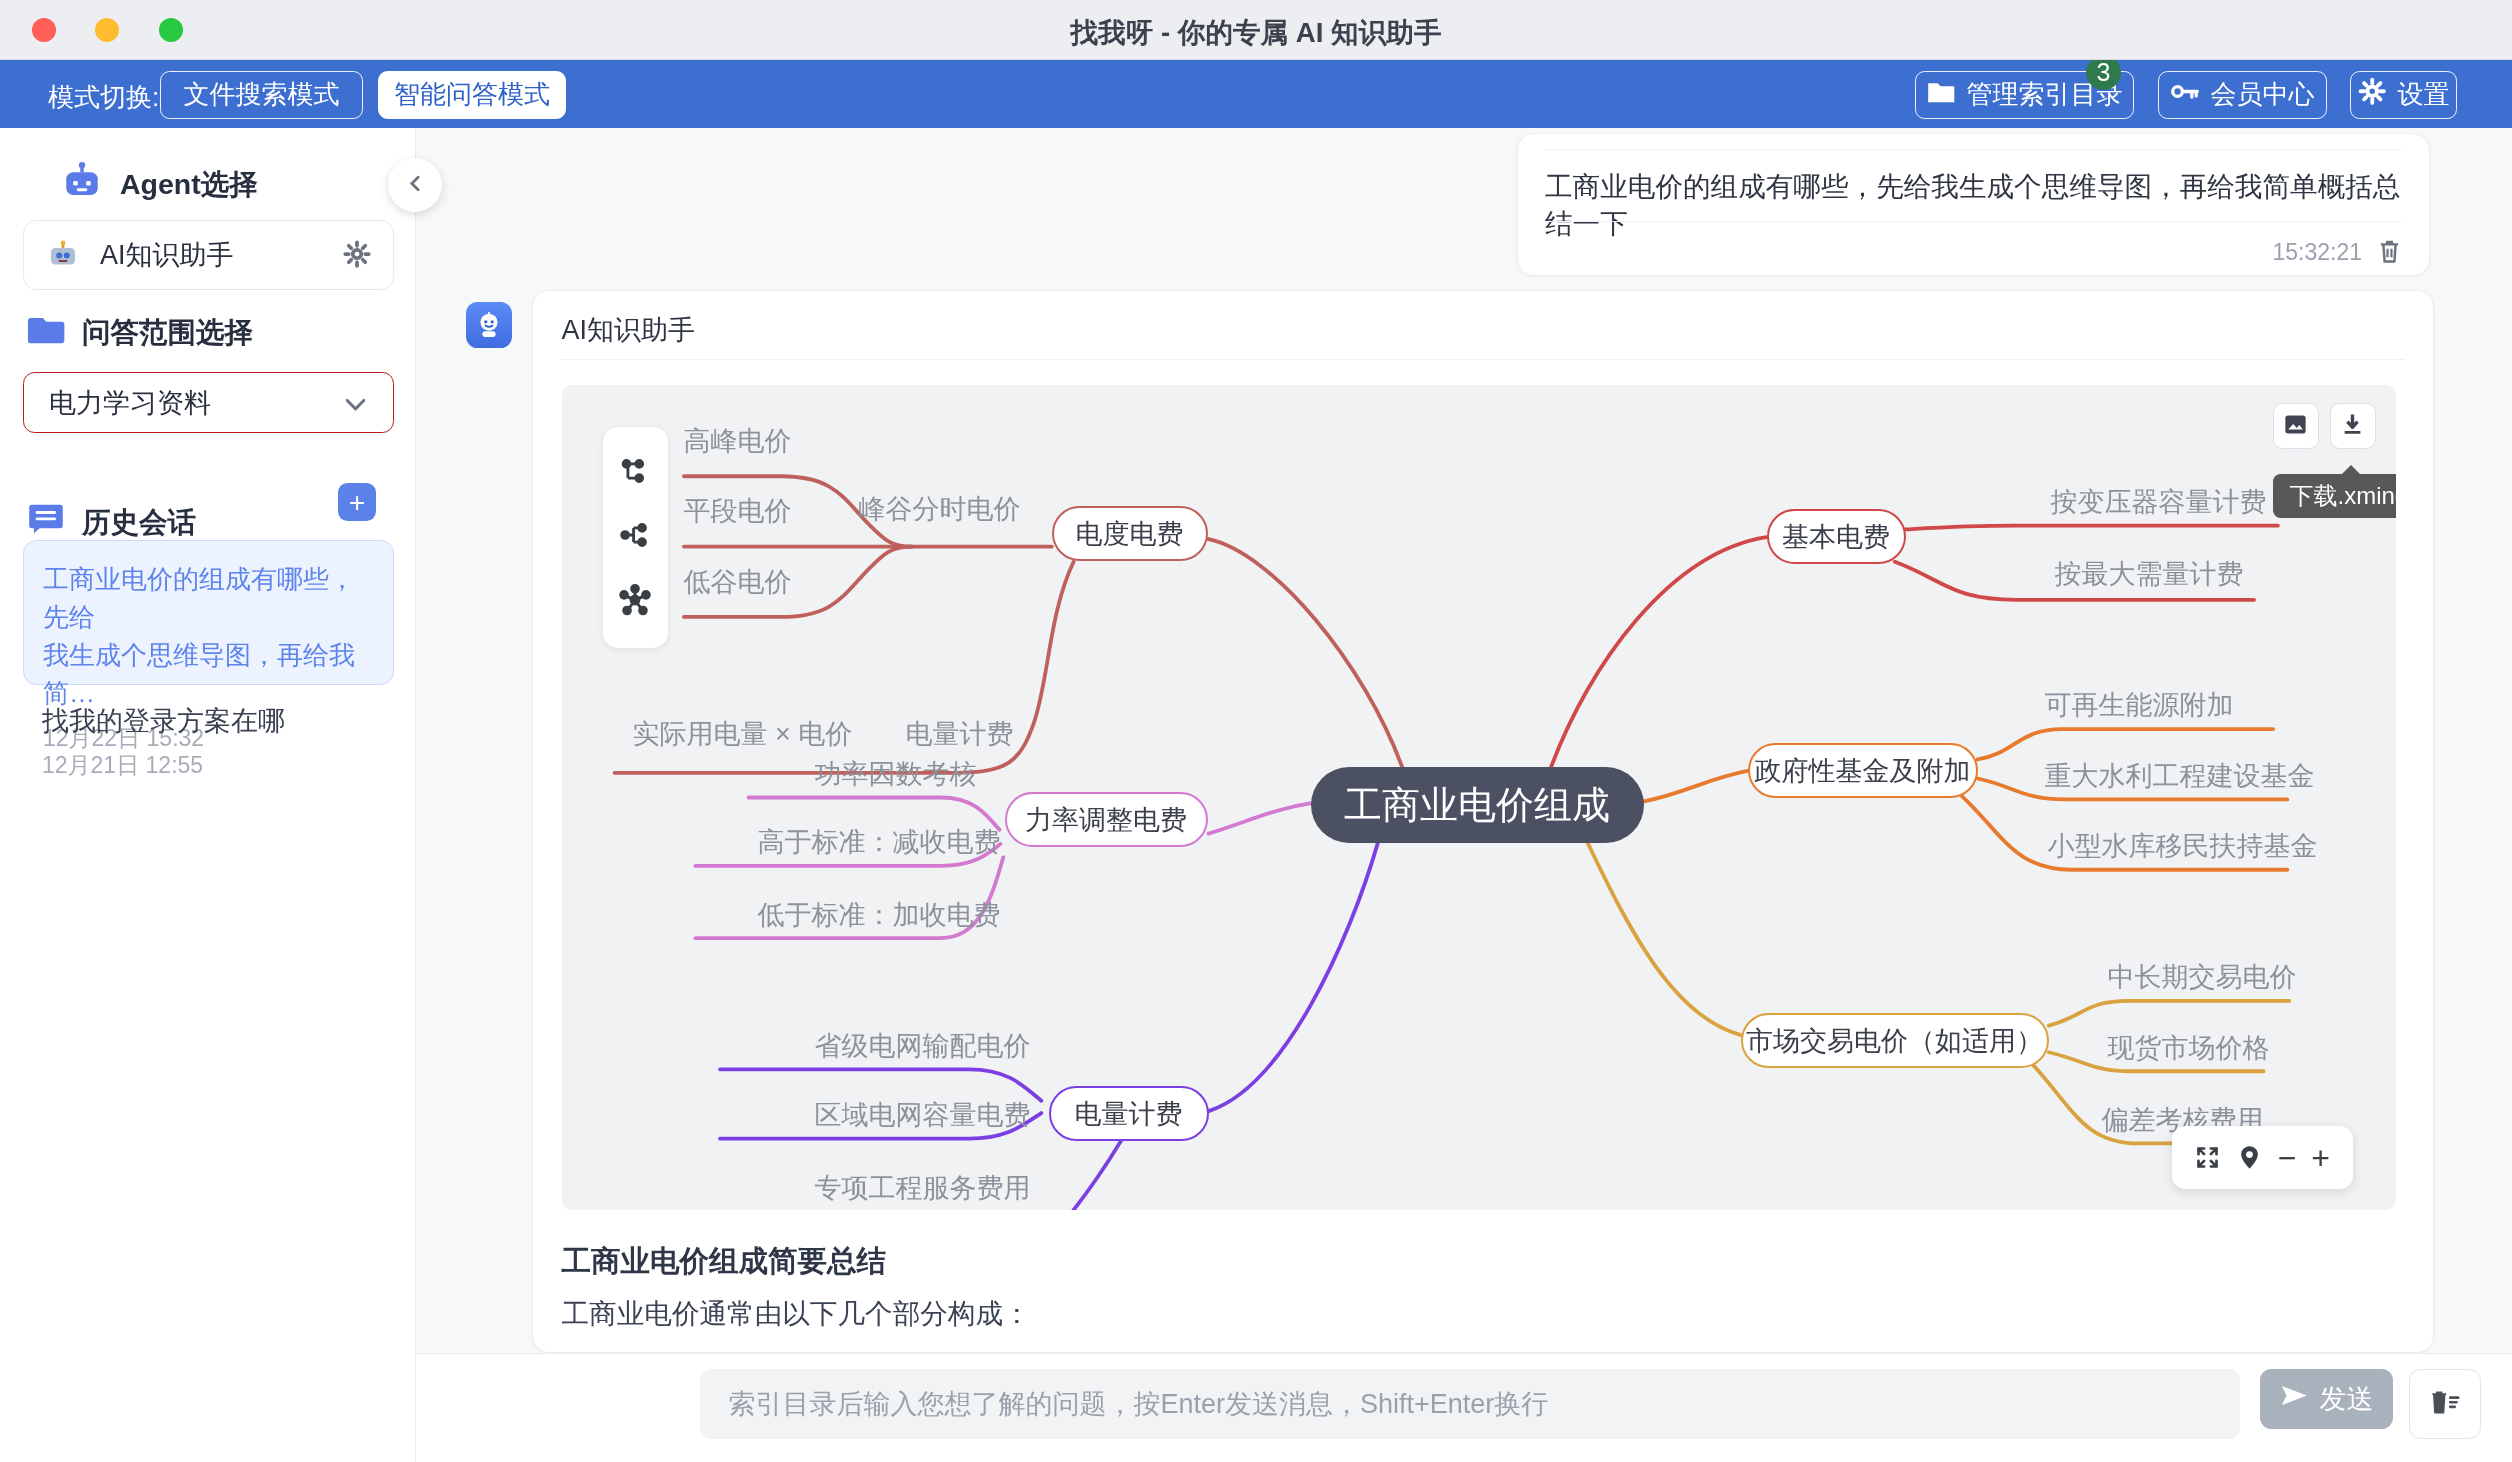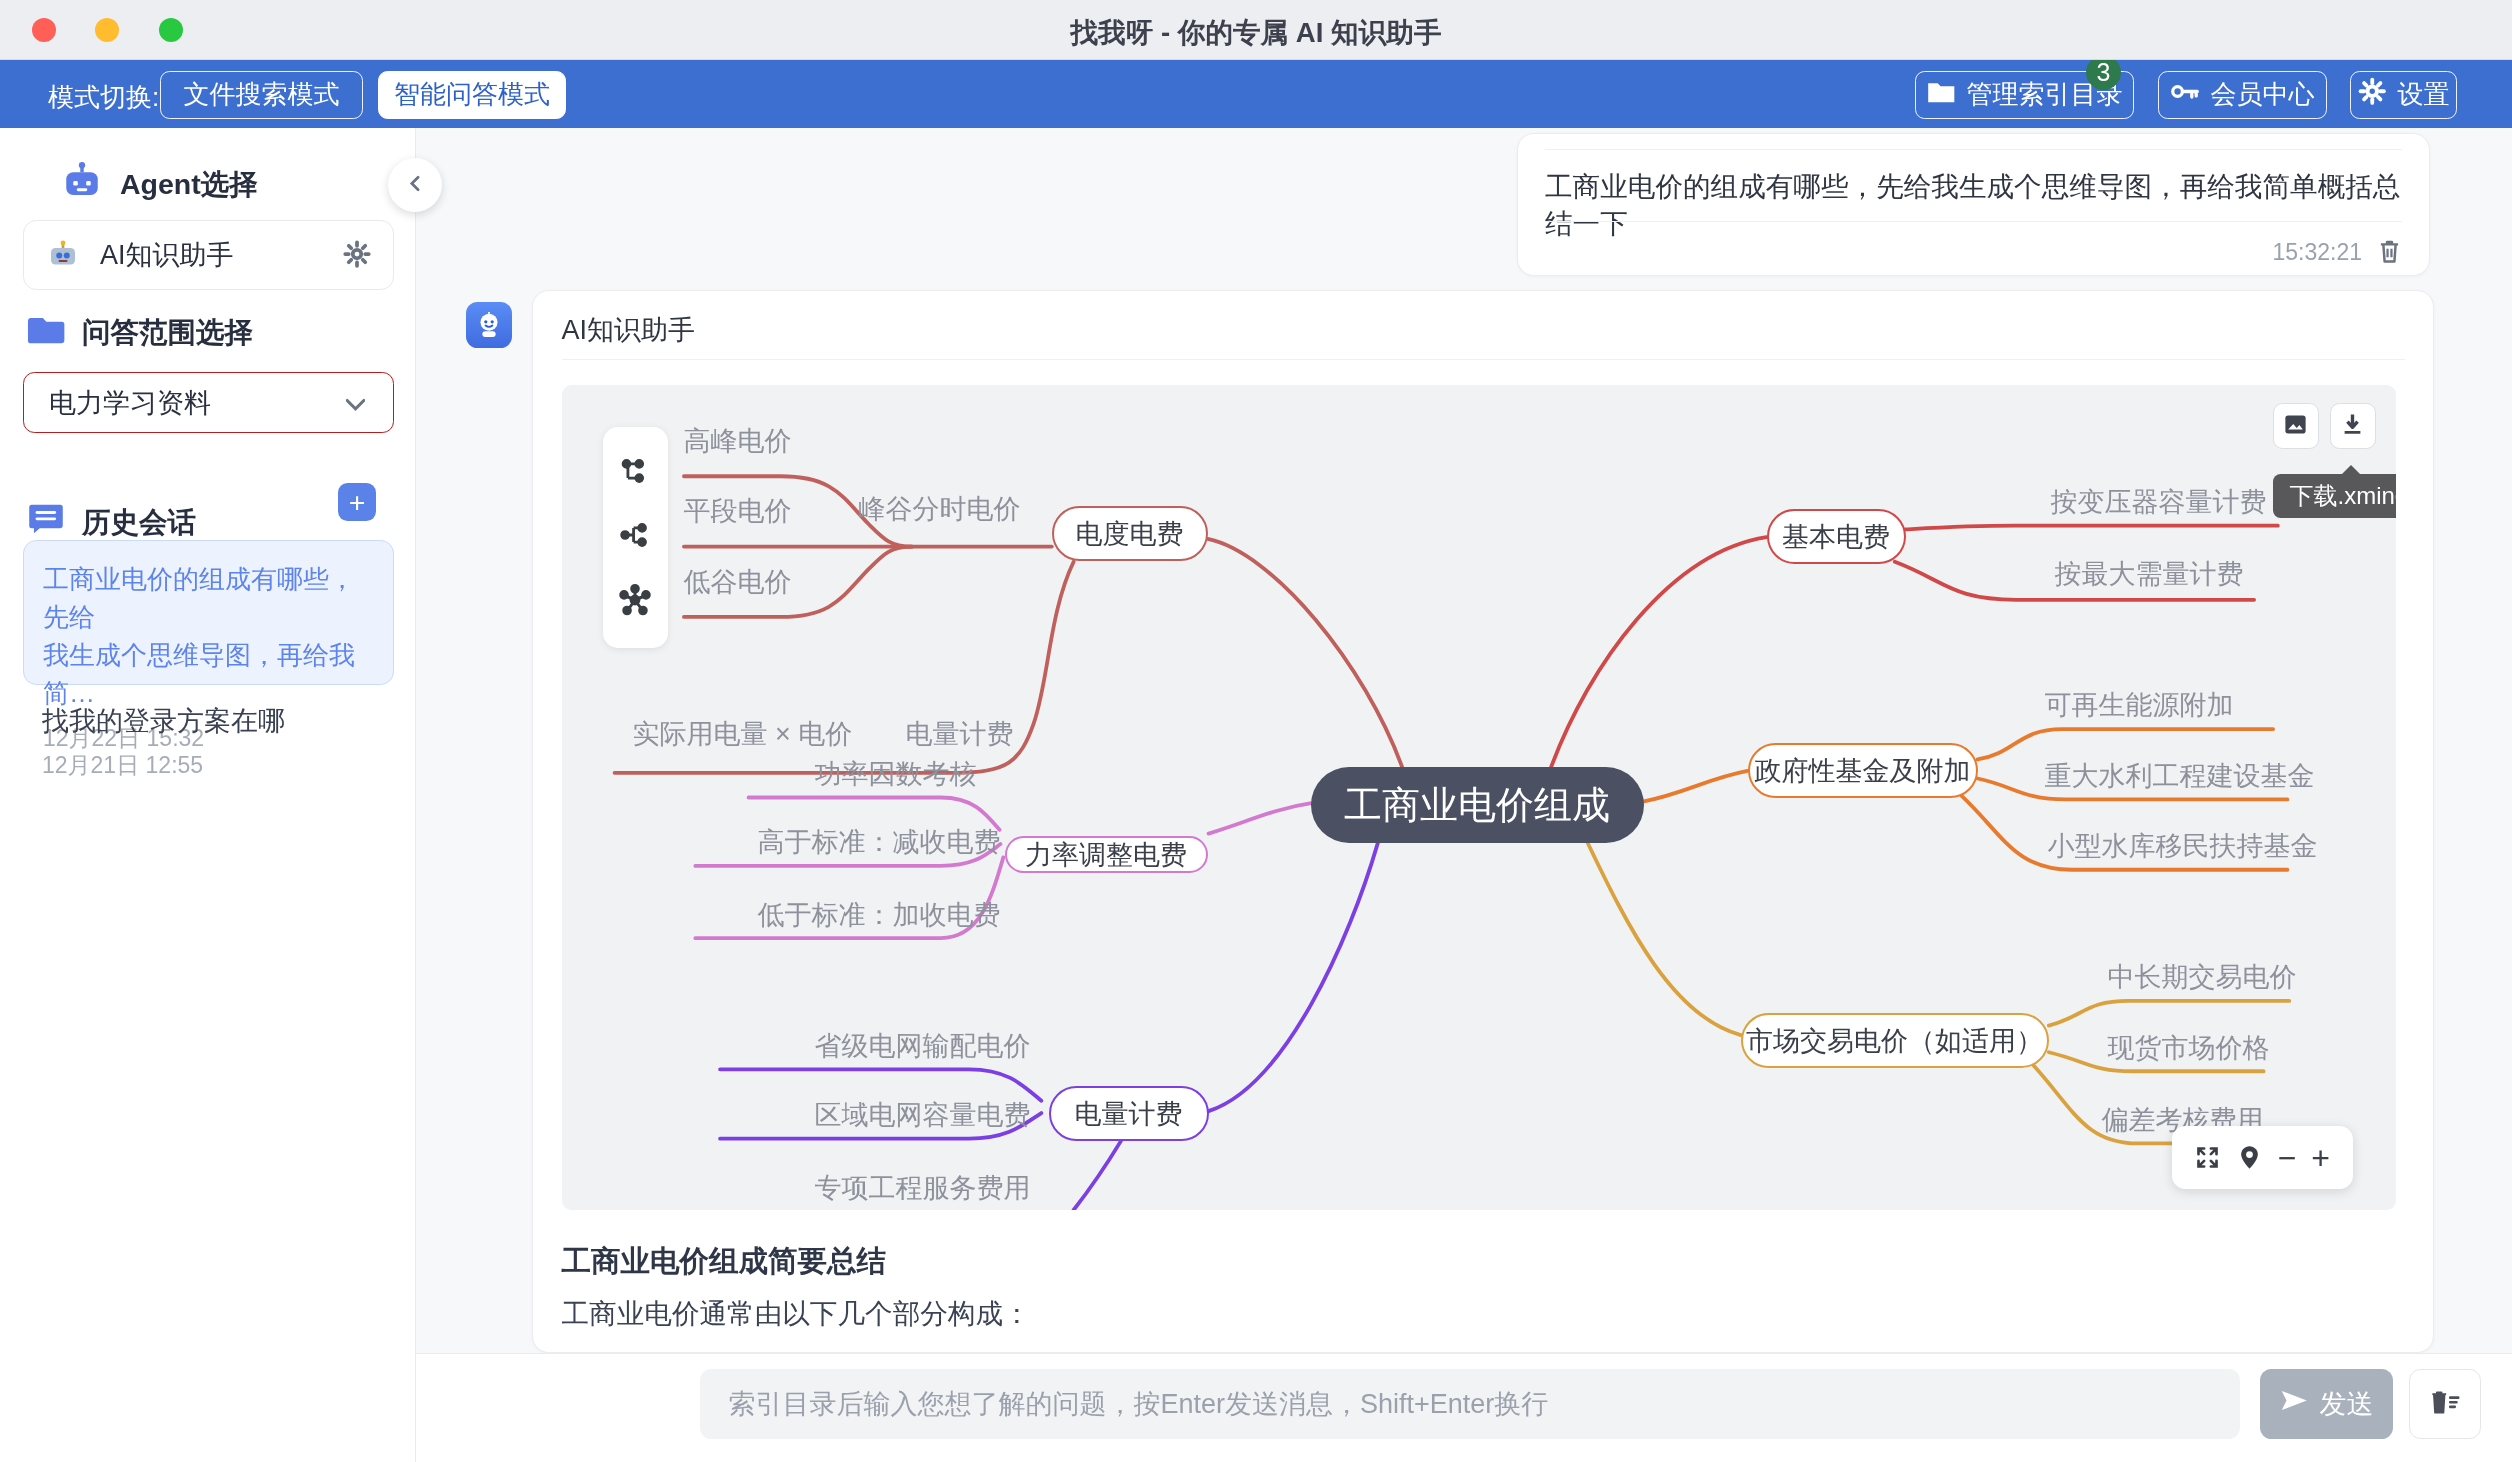--- a/index.html
+++ b/index.html
@@ -63,21 +63,21 @@
   .tooltip .arrow { position:absolute; top:-9.5px; left:68px; width:0; height:0; border-left:10.5px solid transparent; border-right:10.5px solid transparent; border-bottom:10.5px solid #58585b; }
 
   .sum-head { position:absolute; left:28.5px; top:951px; font-size:29.5px; font-weight:bold; color:#2f3648; }
   .sum-text { position:absolute; left:28.5px; top:1004px; font-size:27.6px; color:#3a4254; }
 
   
   .composer { position:absolute; left:416px; top:1353px; width:2097px; height:109px; background:#fff; border-top:1px solid #e9ebef; z-index:40; }
   .mode-select { position:absolute; left:52px; top:15px; width:219px; height:70px; background:#f2f3f5; border-radius:11.4px; display:flex; align-items:center; justify-content:space-between; padding:0 25px; font-size:27px; color:#2b3040; cursor:pointer; }
   .chat-input { position:absolute; left:284px; top:15px; width:1540px; height:70px; background:#f2f3f5; border:none; border-radius:11.4px; padding:0 28.5px; font-size:27px; color:#2b3040; font-family:"Liberation Sans","DejaVu Sans",sans-serif; }
   .chat-input::placeholder { color:#9aa1ac; }
-  .send-btn { position:absolute; left:1844px; top:15px; width:133px; height:70px; background:#a9b1bd; border:none; border-radius:11.4px; color:#fff; font-size:27px; display:flex; align-items:center; justify-content:center; gap:11.4px; cursor:pointer; }
+  .send-btn { position:absolute; left:1844px; top:15px; width:133px; height:60px; background:#a9b1bd; border:none; border-radius:11.4px; color:#fff; font-size:27px; display:flex; align-items:center; justify-content:center; gap:11.4px; cursor:pointer; }
   .clear-btn { position:absolute; left:1993px; top:15px; width:72px; height:70px; background:#fff; border:1px solid #e3e6ea; border-radius:11.4px; display:flex; align-items:center; justify-content:center; cursor:pointer; }
 </style>
 </head>
 <body>
 
 <div class="app">
 
   <div class="titlebar">
     <div class="tl red"></div>
     <div class="tl yellow"></div>
@@ -319,21 +319,21 @@
       <div class="leaf" style="left:253px; top:643px;">省级电网输配电价</div>
       <div class="leaf" style="left:253px; top:712px;">区域电网容量电费</div>
       <div class="leaf" style="left:253px; top:785px;">专项工程服务费用</div>
       <div class="leaf" style="left:1546px; top:574px;">中长期交易电价</div>
       <div class="leaf" style="left:1546px; top:645px;">现货市场价格</div>
       <div class="leaf" style="left:1540px; top:717px;">偏差考核费用</div>
 
       <div class="pill" style="left:490px; top:121px; width:156px; height:55px; border:2.9px solid #c0605c;">电度电费</div>
       <div class="pill" style="left:1205px; top:124px; width:139px; height:55px; border:2.9px solid #d04848;">基本电费</div>
       <div class="pill" style="left:1186px; top:358px; width:230px; height:55px; border:2.9px solid #e87a2e;">政府性基金及附加</div>
-      <div class="pill" style="left:443px; top:451px; width:203px; height:37px; border:2.9px solid #d379cf;">力率调整电费</div>
+      <div class="pill" style="left:443px; top:407px; width:203px; height:55px; border:2.9px solid #d379cf;">力率调整电费</div>
       <div class="pill" style="left:487px; top:701px; width:160px; height:55px; border:2.9px solid #7b3fe4;">电量计费</div>
       <div class="pill" style="left:1179px; top:628px; width:308px; height:55px; border:2.9px solid #d9a23f;">市场交易电价（如适用）</div>
       <div class="root-pill">工商业电价组成</div>
 
       <div class="map-toolbar">
         <span>
           <svg width="34" height="34" viewBox="0 0 24 24">
               <g stroke="#3a3f44" stroke-width="2" fill="#3a3f44">
                 <path d="M7 7 V17" fill="none"></path>
                 <path d="M7 7 H13 M7 17 H13" fill="none"></path>

